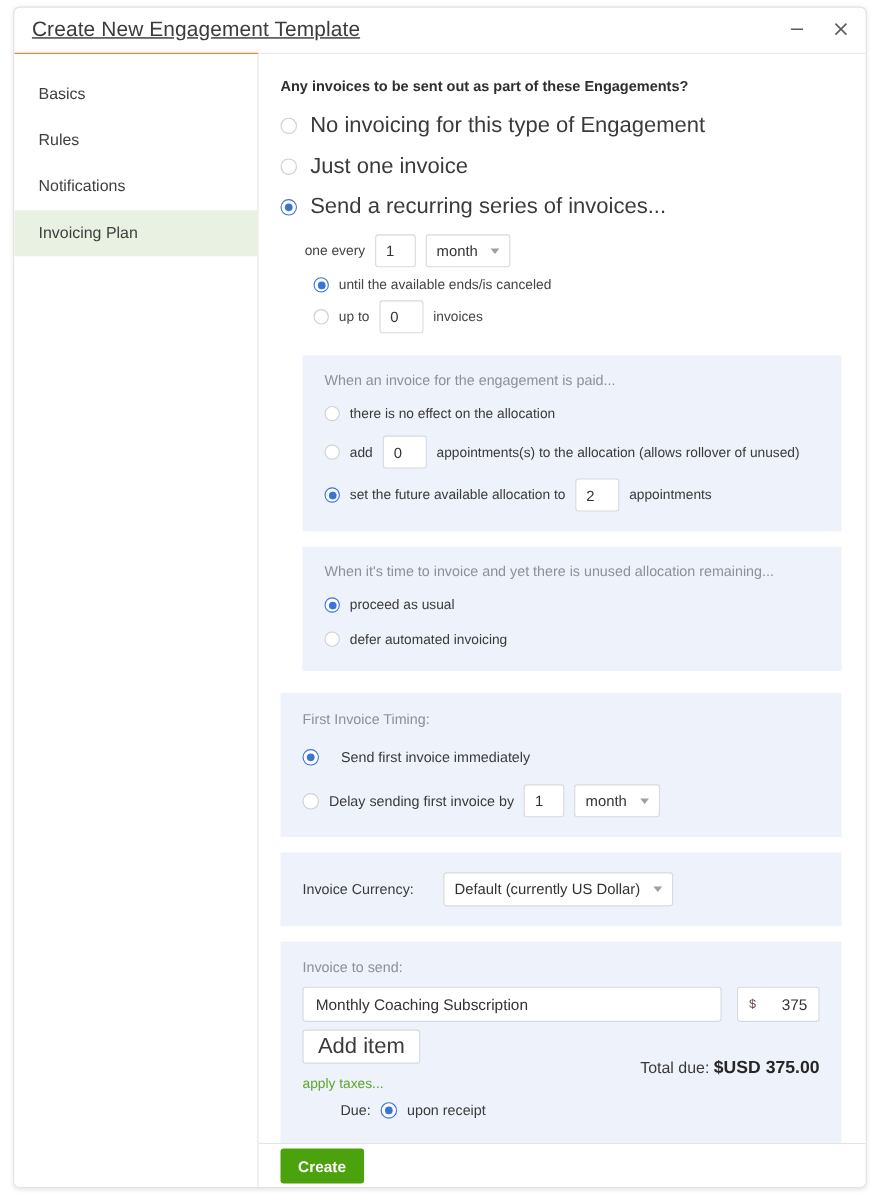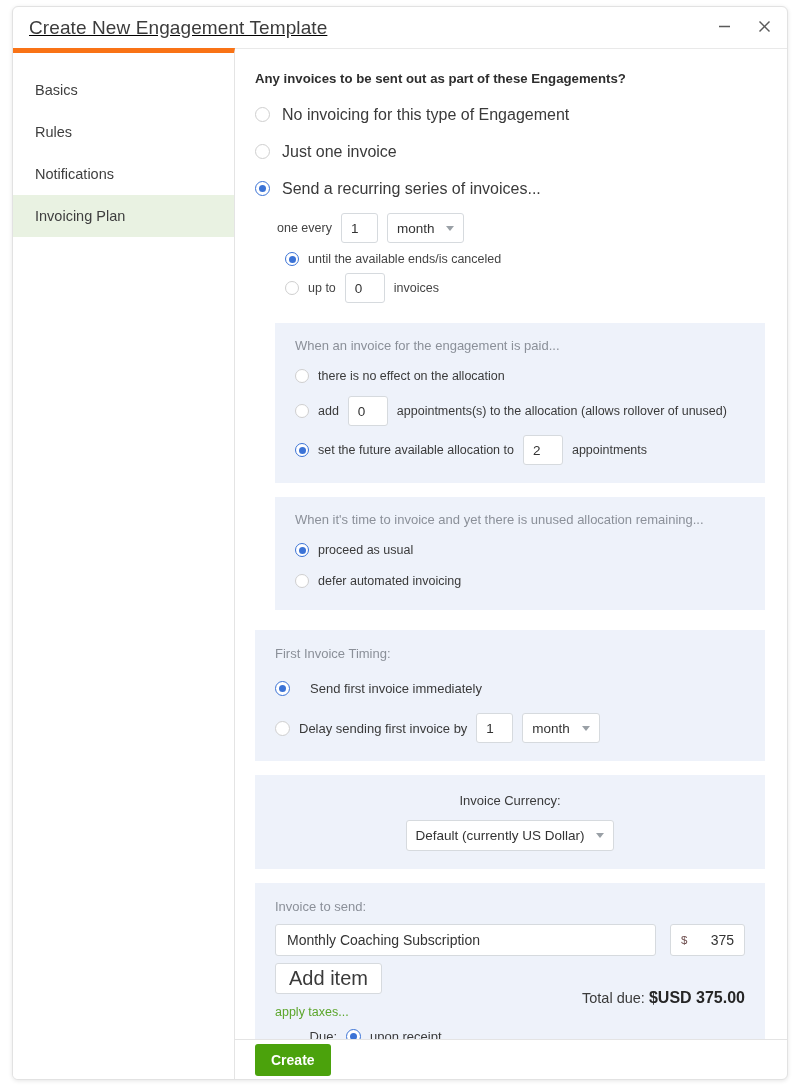--- a/index.html
+++ b/index.html
@@ -56,21 +56,21 @@
   .body-wrap {
     position: absolute;
     left: 0; top: 41px; right: 0; bottom: 0;
     display: flex;
   }
 
   
   .sidebar {
     width: 222px;
     border-right: 1px solid #e4e4e4;
-    border-top: 5px solid #f97316;
+    border-top: 1px solid #f97316;
     padding-top: 16px;
     flex: none;
     background: #fff;
   }
   .side-item {
     height: 42px;
     display: flex;
     align-items: center;
     padding-left: 22px;
     font-size: 14.5px;
@@ -127,21 +127,21 @@
   }
 
   .row { display: flex; align-items: center; }
 
   .opt-top {
     display: flex; align-items: center;
     gap: 12px;
     height: 37px;
   }
   .opt-top-label {
-    font-size: 16px;
+    font-size: 20px;
     color: #3a3a3a;
   }
 
   
   .tbox {
     border: 1px solid #d6dade;
     border-radius: 3px;
     background: #fff;
     height: 30px;
     display: flex;
@@ -434,21 +434,21 @@
             <span class="sel">
               <span>month</span>
               <span class="caret"></span>
             </span>
           </div>
         </div>
 
         <div class="spacer-14"></div>
 
         <div class="panel" style="padding:18px 20px;">
-          <div class="row" style="gap:12px;flex-direction:column;">
+          <div class="row" style="gap:27px;">
             <span style="font-size:13px; color:#3a3a3a;">Invoice Currency:</span>
             <span class="sel" style="height:31px;">
               <span>Default (currently US Dollar)</span>
               <span class="caret"></span>
             </span>
           </div>
         </div>
 
         <div class="spacer-14"></div>
 

